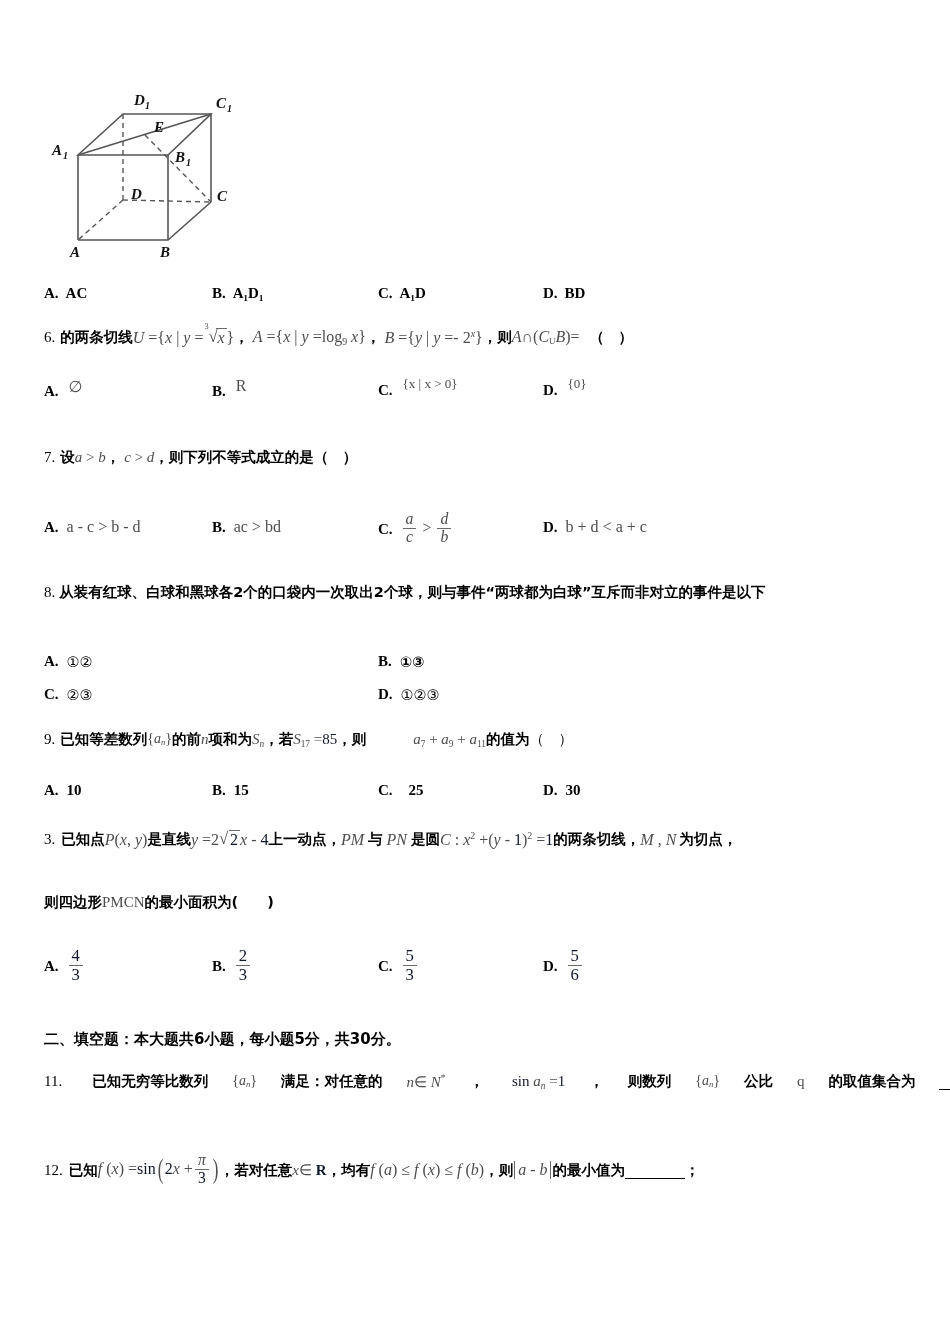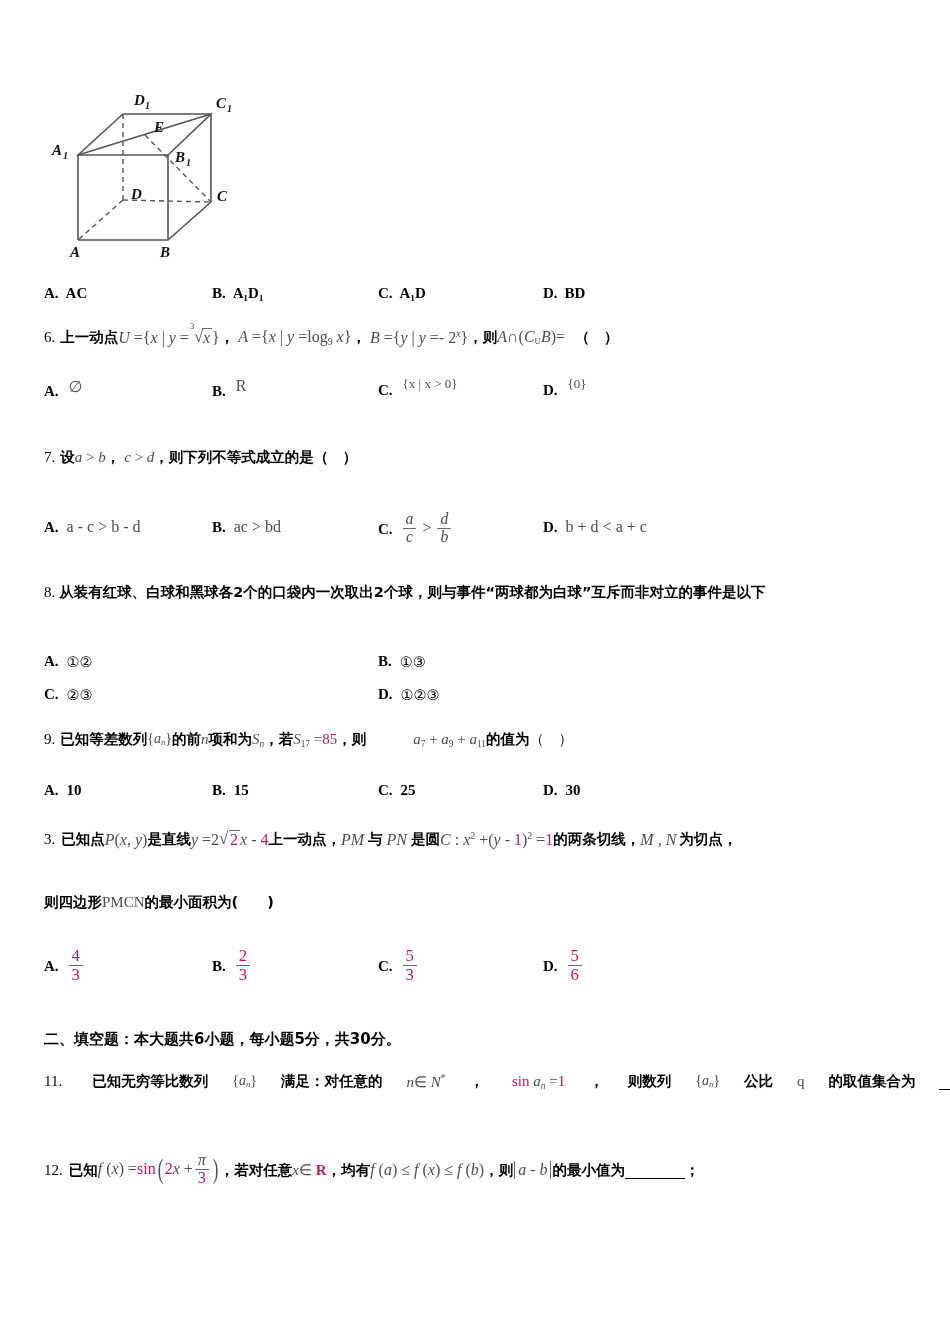--- a/index.html
+++ b/index.html
@@ -17,21 +17,21 @@
   }
   .page {
     position: relative;
     width: 950px;
     height: 1344px;
     padding: 0;
   }
 
   
   .mi { font-family: "Liberation Serif", serif; font-style: italic; color:#4d4d4d; }
-  .mn { font-family: "Liberation Serif", serif; font-style: normal; color:#be185d; }
+  .mn { font-family: "Liberation Serif", serif; font-style: normal; color:#0f172a; }
   .mo { font-family: "Liberation Serif", serif; font-style: normal; color:#4d4d4d; }
   .math {
     font-family: "Liberation Serif", serif;
     color: #4d4d4d;
     white-space: nowrap;
     display: inline-block;
     vertical-align: middle;
   }
   .mathup { vertical-align: super; font-size: 0.98em; }
   sub.s { font-size: 0.62em; vertical-align: -0.28em; font-style: italic; }
@@ -225,21 +225,21 @@
     <span class="opt-label">C.</span>
     <span class="opt-label" style="margin-left:7px;">A₁D</span>
   </div>
   <div class="optrow" style="left:543px; top:285px;">
     <span class="opt-label">D.</span>
     <span class="opt-label" style="margin-left:7px;">BD</span>
   </div>
 
   <div class="block qline" style="left:44px; top:328px;">
     <span class="qnum">6.</span>
-    <span class="cn" style="margin-left:5px;">上一动点</span>
+    <span class="cn" style="margin-left:5px;">的两条切线</span>
     <span class="math mathup" style="font-size:16px;"><span class="mi">U</span> ={<span class="mi">x</span> | <span class="mi">y</span> =<span class="cbrt"><span class="idx">3</span><span class="rad"><span class="mi">x</span></span></span>}</span>
     <span class="cn">，</span>
     <span class="math mathup" style="font-size:16px; margin-left:4px;"><span class="mi">A</span> ={<span class="mi">x</span> | <span class="mi">y</span> =log<sub class="sn">9</sub> <span class="mi">x</span>}</span>
     <span class="cn">，</span>
     <span class="math mathup" style="font-size:16px; margin-left:4px;"><span class="mi">B</span> ={<span class="mi">y</span> | <span class="mi">y</span> =- 2<sup class="pi">x</sup>}</span>
     <span class="cn">，</span>
     <span class="cn">则</span>
     <span class="math mathup" style="font-size:16px;"><span class="mi">A</span>∩(<span class="mi">C</span><sub class="sn" style="font-size:0.55em;">U</sub><span class="mi">B</span>)=</span>
     <span class="cn" style="margin-left:10px;">（　）</span>
   </div>
@@ -302,21 +302,21 @@
     <span class="qnum">8.</span>
     <span class="cn" style="margin-left:4px;">从装有红球、白球和黑球各2个的口袋内一次取出2个球，则与事件“两球都为白球”互斥而非对立的事件是以下</span>
   </div>
 
   <div class="optrow" style="left:44px; top:653px;">
     <span class="opt-label">A.</span>
     <span class="cn" style="margin-left:8px; font-weight:normal;">①②</span>
   </div>
   <div class="optrow" style="left:378px; top:653px;">
     <span class="opt-label">B.</span>
-    <span class="cn" style="margin-left:8px; font-weight:normal;">①③</span>
+    <span class="cn" style="margin-left:8px; font-weight:bold;">①③</span>
   </div>
   <div class="optrow" style="left:44px; top:686px;">
     <span class="opt-label">C.</span>
     <span class="cn" style="margin-left:8px; font-weight:normal;">②③</span>
   </div>
   <div class="optrow" style="left:378px; top:686px;">
     <span class="opt-label">D.</span>
     <span class="cn" style="margin-left:8px; font-weight:normal;">①②③</span>
   </div>
 
@@ -341,21 +341,21 @@
   <div class="optrow" style="left:44px; top:782px;">
     <span class="opt-label">A.</span>
     <span class="opt-label" style="margin-left:8px;">10</span>
   </div>
   <div class="optrow" style="left:212px; top:782px;">
     <span class="opt-label">B.</span>
     <span class="opt-label" style="margin-left:8px;">15</span>
   </div>
   <div class="optrow" style="left:378px; top:782px;">
     <span class="opt-label">C.</span>
-    <span class="opt-label" style="margin-left:8px;">25</span>
+    <span class="opt-label" style="margin-left:16px;">25</span>
   </div>
   <div class="optrow" style="left:543px; top:782px;">
     <span class="opt-label">D.</span>
     <span class="opt-label" style="margin-left:8px;">30</span>
   </div>
 
   <div class="block qline" style="left:44px; top:830px;">
     <span class="qnum">3.</span>
     <span class="cn" style="margin-left:6px;">已知点</span>
     <span class="math mathup" style="font-size:16px;text-align:center;"><span class="mi">P</span>(<span class="mi">x</span>, <span class="mi">y</span>)</span>

